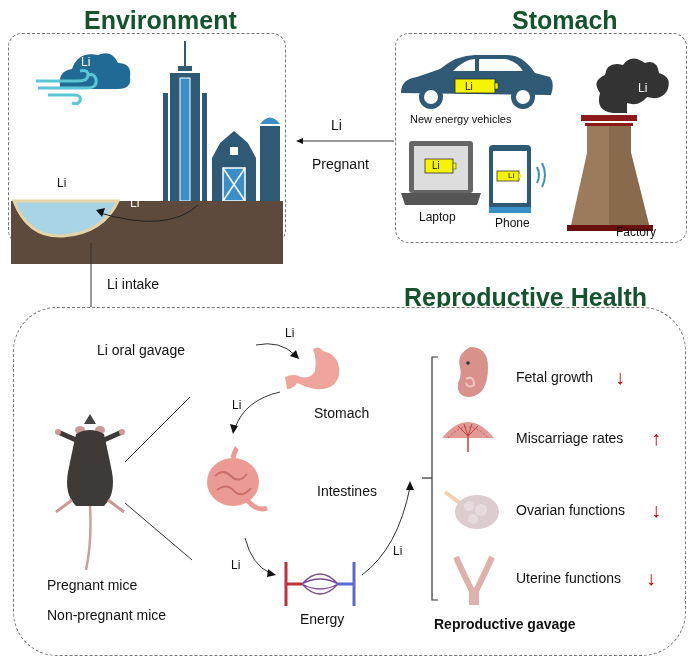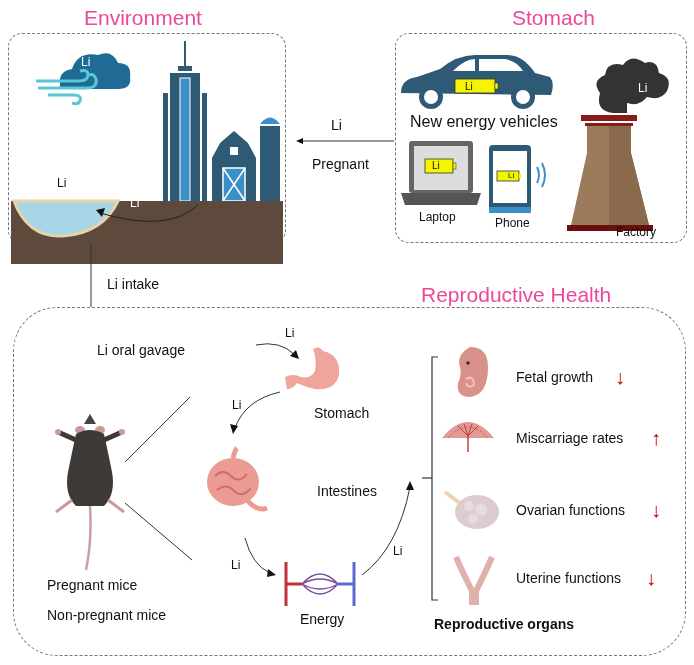--- a/index.html
+++ b/index.html
@@ -1,19 +1,19 @@
 <!DOCTYPE html>
 <html><head>
 <meta charset="utf-8">
 <style>
   html, body { margin:0; padding:0; background:#fff; }
   body { width:694px; height:665px; position:relative; overflow:hidden;
          font-family:"Liberation Sans", sans-serif; color:#111; }
   .abs { position:absolute; }
-  .title { font-weight:normal; font-size:21px; color:#ec4899; white-space:nowrap; }
+  .title { font-weight:bold; font-size:25px; color:#14532d; white-space:nowrap; }
   .lbl { font-size:14px; color:#111; white-space:nowrap; }
   .lbl-sm { font-size:12px; color:#111; white-space:nowrap; }
   .panel { position:absolute; border:1px dashed #777; background:#fff; }
   svg { position:absolute; overflow:visible; }
   .arrow-red { color:#c00000; font-weight:bold; font-size:20px; line-height:1; }
 </style>
 </head>
 <body>
 
 <div class="abs title" style="left:84px; top:6px;">Environment</div>
@@ -107,35 +107,35 @@
   <g>
     <path d="M218,80 Q200,78 205,60 Q196,48 210,42 Q212,28 228,32 Q236,20 250,30 Q262,26 264,40 Q278,44 272,58 Q266,68 252,64 Q244,74 232,70 L232,80 Z" fill="#333"></path>
     <rect x="186" y="82" width="56" height="6" fill="#8b1a1a"></rect>
     <rect x="190" y="90" width="48" height="3" fill="#8b1a1a"></rect>
     <path d="M192,93 L236,93 L236,120 L254,192 L176,192 L192,120 Z" fill="#9c7a5c"></path>
     <path d="M214,93 L236,93 L236,120 L254,192 L214,192 Z" fill="#8a6a4d"></path>
     <rect x="172" y="192" width="86" height="6" fill="#6a0f0f"></rect>
   </g>
 </svg>
 <div class="abs lbl-sm" style="left:465px; top:81px; font-size:10px;">Li</div>
-<div class="abs lbl-sm" style="left:410px; top:113px; font-size:16px;">New energy vehicles</div>
+<div class="abs lbl-sm" style="left:410px; top:113px; font-size:11px;">New energy vehicles</div>
 <div class="abs lbl-sm" style="left:432px; top:160px; font-size:10px;">Li</div>
 <div class="abs lbl-sm" style="left:419px; top:210px;">Laptop</div>
 <div class="abs lbl-sm" style="left:508px; top:171px; font-size:8px;">Li</div>
 <div class="abs lbl-sm" style="left:495px; top:216px;">Phone</div>
 <div class="abs lbl-sm" style="left:638px; top:81px; color:#fff;">Li</div>
 <div class="abs lbl-sm" style="left:616px; top:225px;">Factory</div>
 
 <svg style="left:86px; top:243px;" width="10" height="140">
   <line x1="5" y1="0" x2="5" y2="130" stroke="#333" stroke-width="1"></line>
   <polygon points="5,137 1,128 9,128" fill="#111"></polygon>
 </svg>
 <div class="abs lbl" style="left:107px; top:276px;">Li intake</div>
 
-<div class="abs title" style="left:421px; top:283px;">Reproductive Health</div>
+<div class="abs title" style="left:404px; top:283px;">Reproductive Health</div>
 <div class="panel" style="left:13px; top:307px; width:671px; height:347px; border-radius:44px;"></div>
 
 <div class="abs lbl" style="left:97px; top:342px;">Li oral gavage</div>
 
 <svg style="left:50px; top:412px;" width="80" height="160">
   <path d="M34,12 L40,2 L46,12 Z" fill="#444"></path>
   <ellipse cx="30" cy="18" rx="5" ry="4" fill="#c99"></ellipse>
   <ellipse cx="50" cy="18" rx="5" ry="4" fill="#c99"></ellipse>
   <path d="M26,22 Q22,40 18,60 Q14,82 26,94 L54,94 Q66,82 62,60 Q58,40 54,22 Q40,14 26,22 Z" fill="#3d3a37"></path>
   <path d="M26,28 L8,20" stroke="#3d3a37" stroke-width="5"></path>
@@ -220,13 +220,13 @@
 
 <div class="abs lbl" style="left:516px; top:430px;">Miscarriage rates</div>
 <div class="abs arrow-red" style="left:651px; top:428px;">↑</div>
 
 <div class="abs lbl" style="left:516px; top:502px;">Ovarian functions</div>
 <div class="abs arrow-red" style="left:651px; top:500px;">↓</div>
 
 <div class="abs lbl" style="left:516px; top:570px;">Uterine functions</div>
 <div class="abs arrow-red" style="left:646px; top:568px;">↓</div>
 
-<div class="abs lbl" style="left:434px; top:616px; font-weight:bold;">Reproductive organs</div>
+<div class="abs lbl" style="left:434px; top:616px; font-weight:bold;">Reproductive gavage</div>
 
 </body></html>

